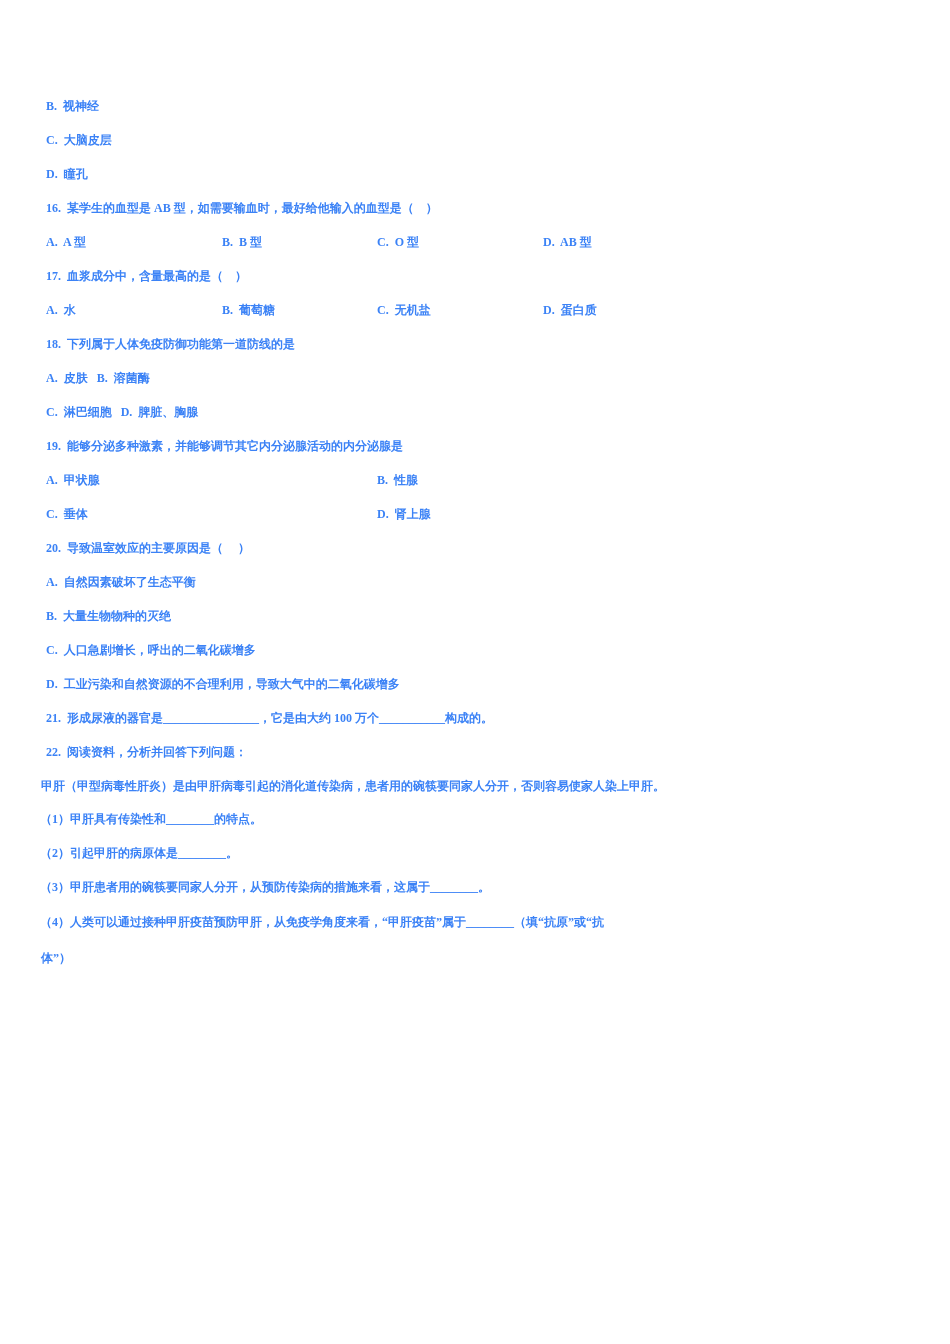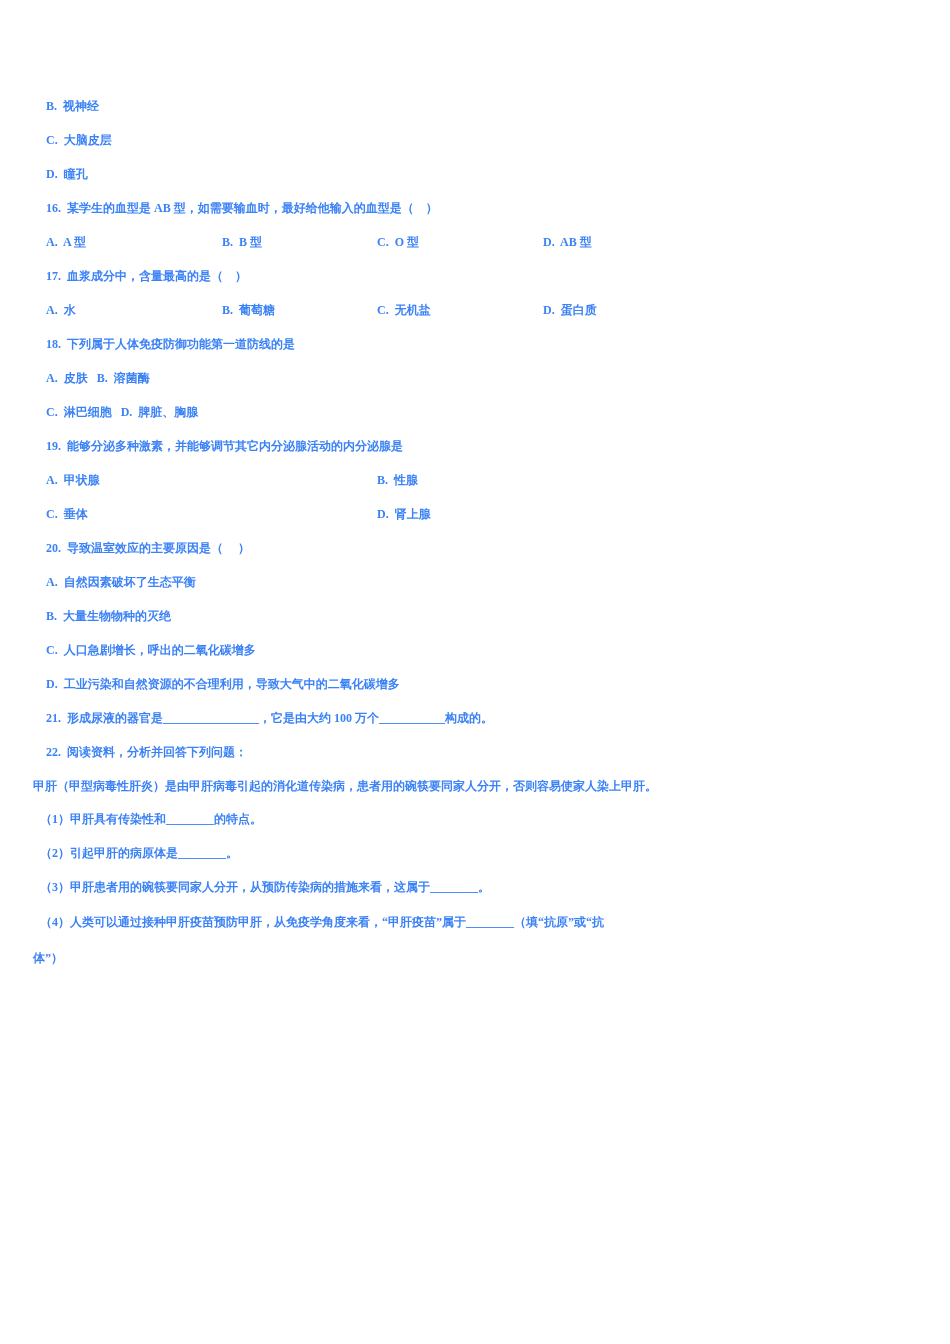--- a/index.html
+++ b/index.html
@@ -17,21 +17,21 @@
     font-size: 12px;
     color: #3b82f6;
     overflow: hidden;
   }
   .line {
     position: absolute;
     left: 46px;
     white-space: pre;
     line-height: 1.15;
   }
-  .line.para { left: 33px; }
+  .line.para { left: 41px; }
   .line.sub  { left: 40px; }
   .line.row  { height: 22px; width: 870px; }
   .col {
     position: absolute;
     top: 0;
     white-space: pre;
   }
   .col.c1 { left: 0; }
   .col.c2 { left: 176px; }
   .col.c3 { left: 331px; }

